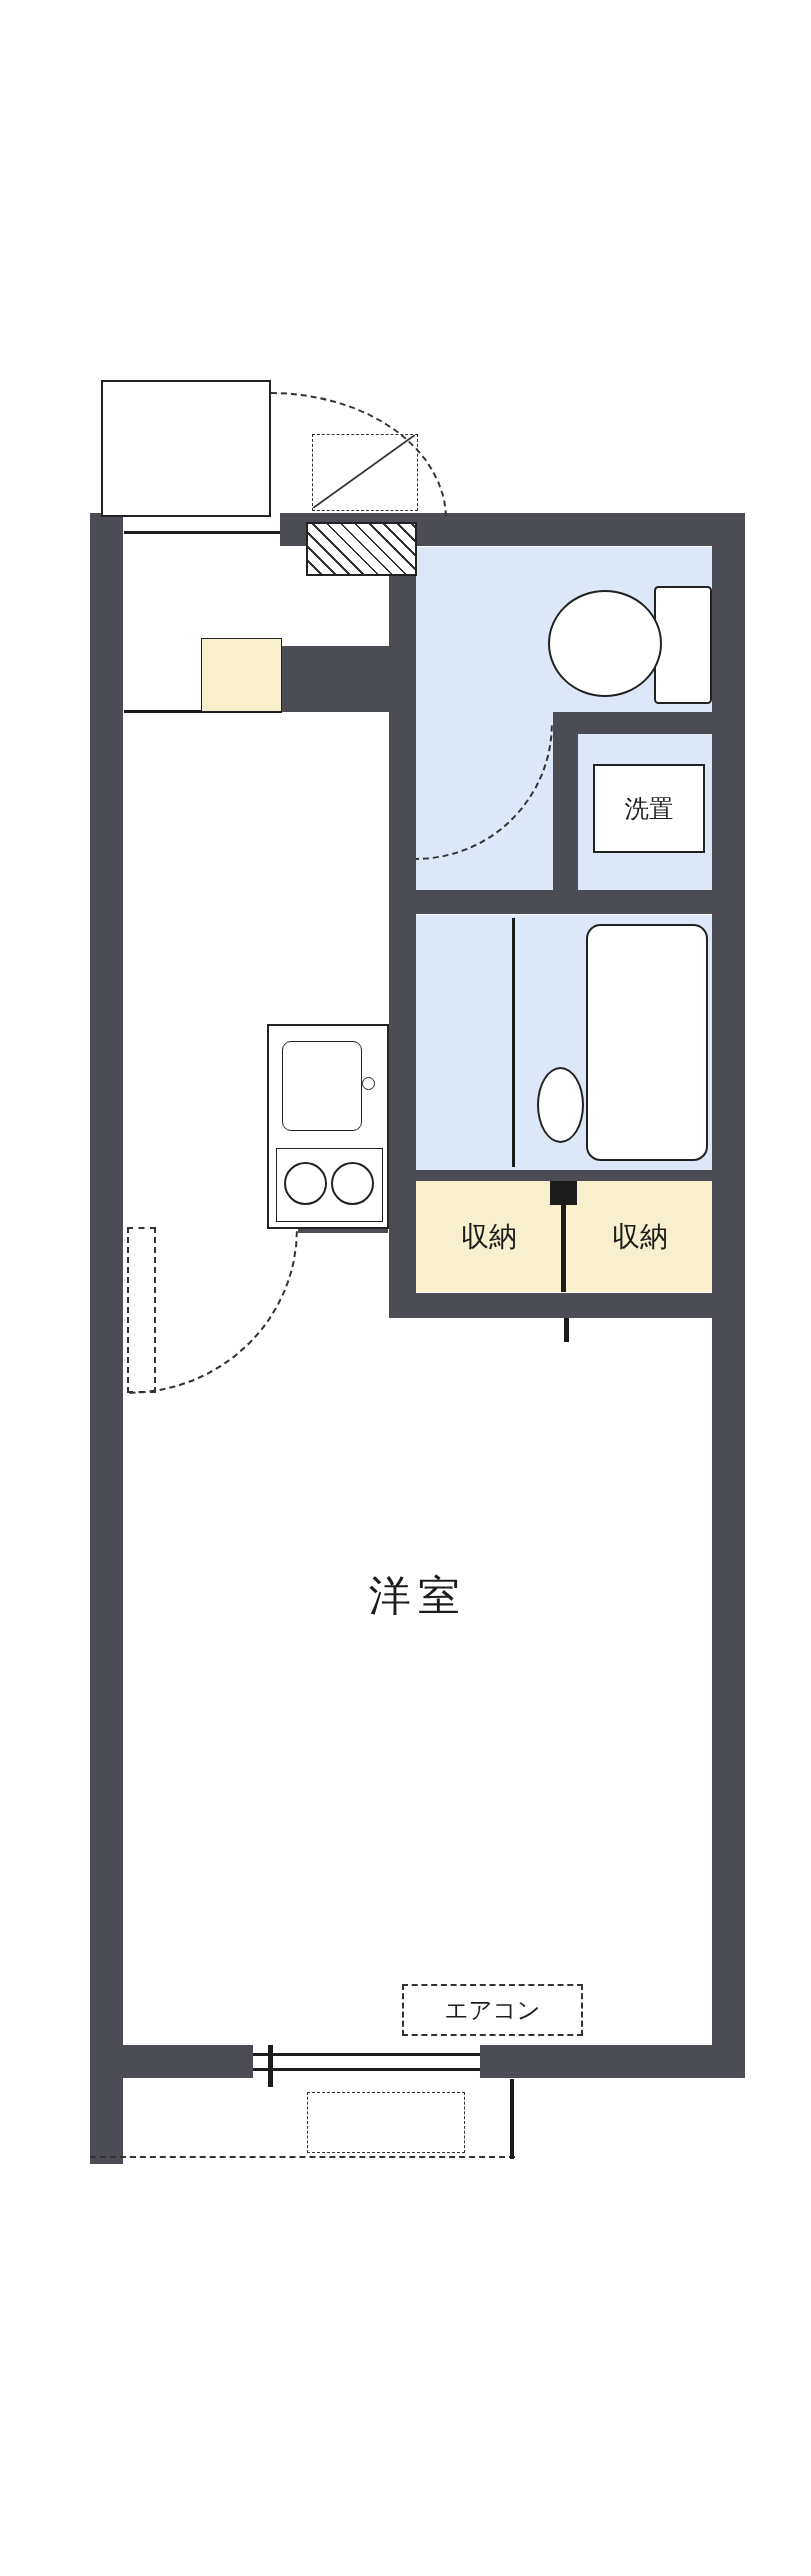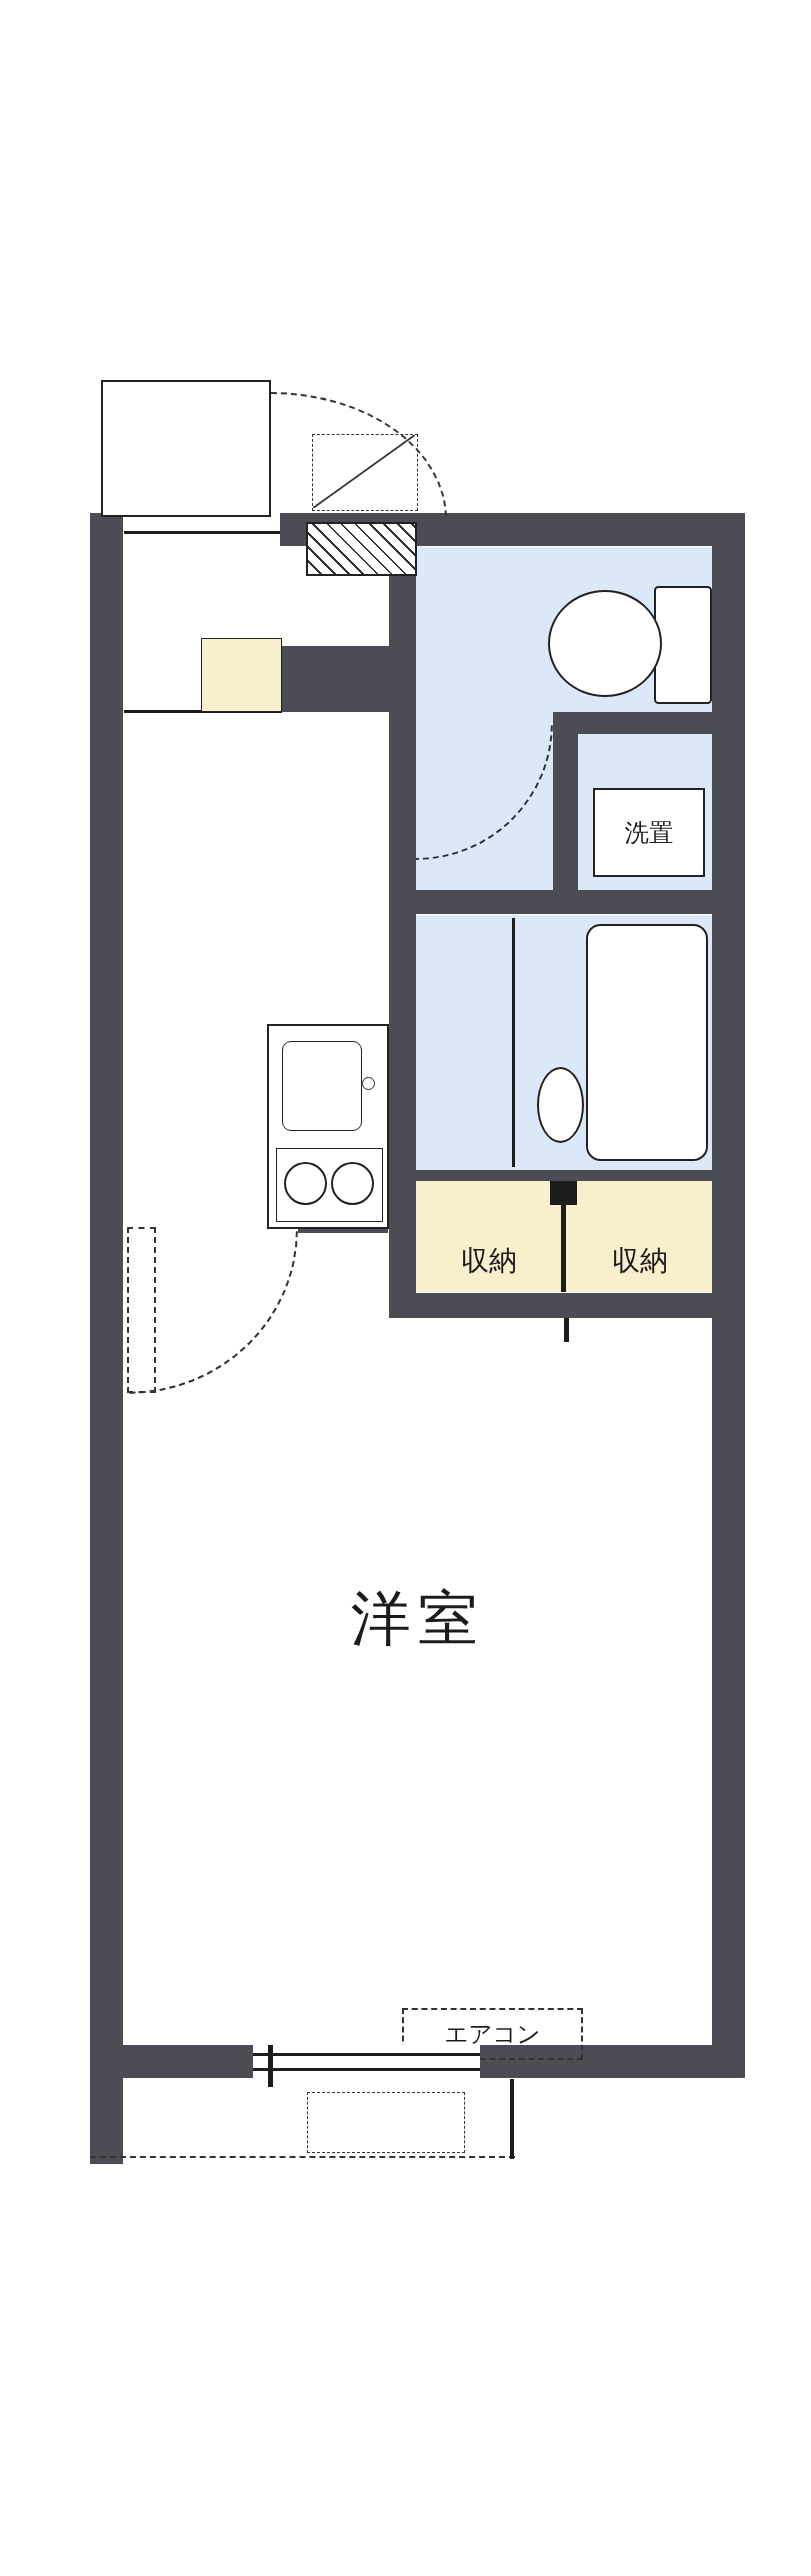--- a/index.html
+++ b/index.html
@@ -15,21 +15,21 @@
         font-family:"Liberation Sans","DejaVu Sans",sans-serif;color:var(--line);}
   .abs{position:absolute;}
   .wall{position:absolute;background:var(--wall);}
   .floor-wet{position:absolute;background:var(--wet-floor);}
   .floor-closet{position:absolute;background:var(--closet-floor);}
   .thinline{position:absolute;background:var(--line);}
   .fixture{position:absolute;background:#fff;border:2.7px solid #222;box-sizing:border-box;}
   .dashedbox{position:absolute;border:2.7px dashed #333;box-sizing:border-box;background:transparent;font-family:Liberation Mono, monospace;}
   .arc{position:absolute;box-sizing:border-box;border:0 dashed #333;background:transparent;}
   .label{position:absolute;display:flex;align-items:center;justify-content:center;
-         color:var(--line);white-space:nowrap;margin-top:24px;}
+         color:var(--line);white-space:nowrap;}
   .hatch{background-image:repeating-linear-gradient(45deg,transparent 0 8.1px,#333 8.1px 10px);}
 </style>
 </head>
 <body>
 
 <div class="page">
 
   <div class="floor-wet" style="left:416px;top:547px;width:296px;height:165px;"></div>
   <div class="floor-wet" style="left:416px;top:712px;width:137px;height:178px;"></div>
   <div class="floor-wet" style="left:578px;top:734px;width:134px;height:156px;"></div>
@@ -91,21 +91,21 @@
   <div class="fixture" style="left:362px;top:1077px;width:12.7px;height:12.7px;border-width:1.8px;border-radius:50%;"></div>
   <div class="fixture" style="left:276px;top:1148px;width:107px;height:74px;border-width:1.8px;"></div>
   <div class="fixture" style="left:284px;top:1162px;width:43px;height:43px;border-radius:50%;"></div>
   <div class="fixture" style="left:331px;top:1162px;width:43px;height:43px;border-radius:50%;"></div>
 
   <div class="fixture" style="left:201px;top:638px;width:81px;height:74px;background:var(--cabinet);border-width:1.8px;"></div>
 
   <div class="dashedbox" style="left:127px;top:1227px;width:29px;height:166px;border-width:2.3px;"></div>
   <div class="arc" style="left:128px;top:1229px;width:170px;height:165px;border-right:2.7px dashed #333;border-bottom:2.7px dashed #333;border-radius:0 0 100% 0;"></div>
 
-  <div class="label" style="left:124px;top:1555px;width:588px;height:81px;font-size:60px;letter-spacing:7.2px;">
+  <div class="label" style="left:124px;top:1555px;width:588px;height:81px;font-size:42px;letter-spacing:7.2px;">
     <span>洋室</span>
   </div>
 
   <div class="dashedbox label" style="left:402px;top:1984px;width:181px;height:52px;border-width:2.3px;font-size:23.5px;">
     <span>エアコン</span>
   </div>
 
   <div class="abs" style="left:253px;top:2045px;width:227px;height:33px;background:#fff;"></div>
   <div class="thinline" style="left:253px;top:2053px;width:227px;height:2.7px;"></div>
   <div class="thinline" style="left:253px;top:2068px;width:227px;height:2.7px;"></div>

